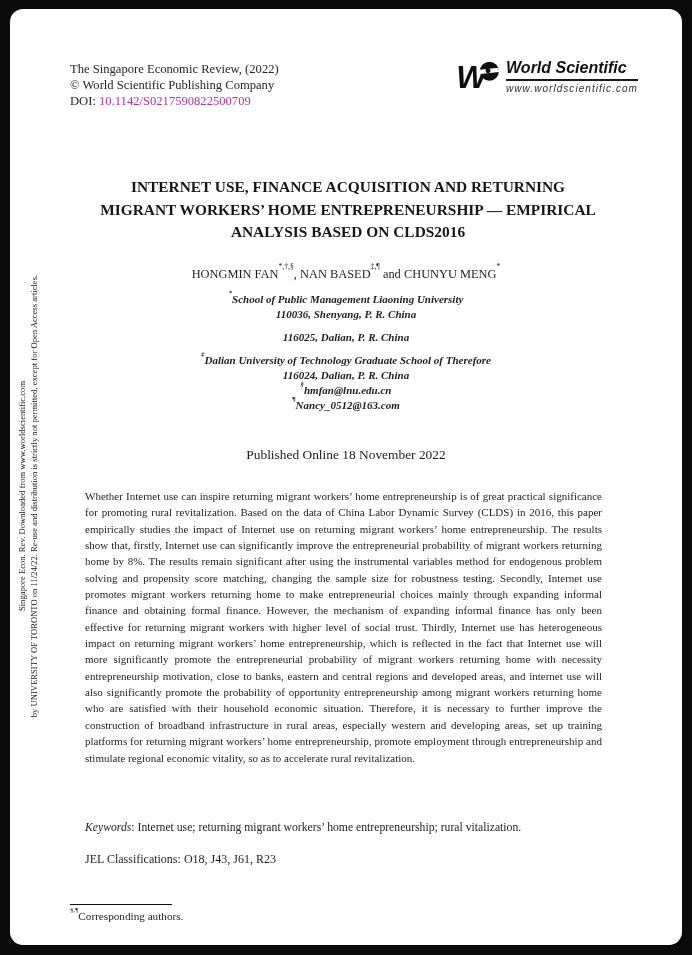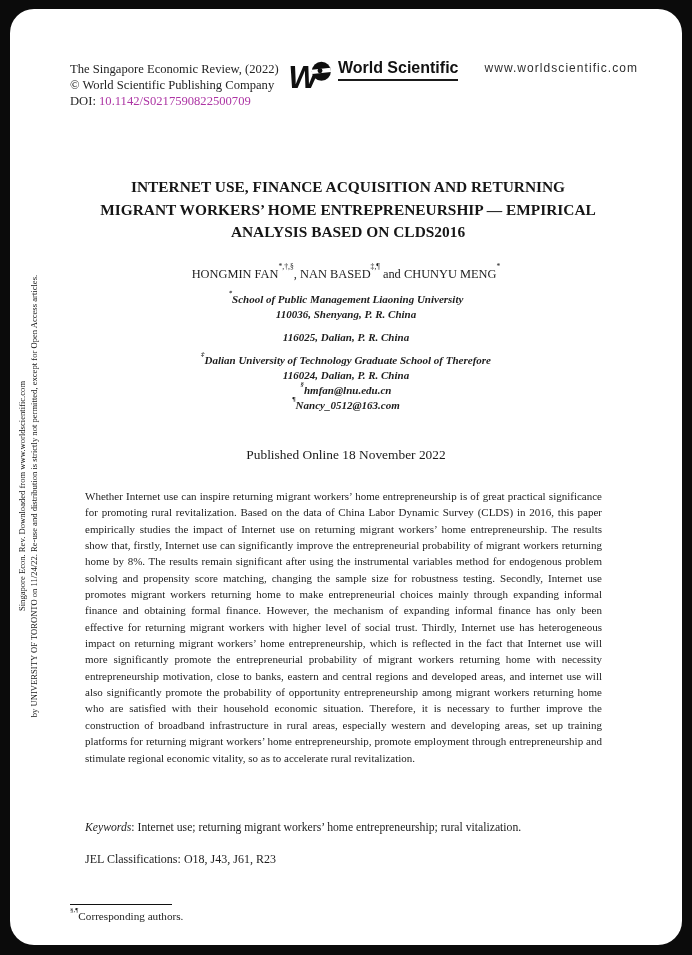--- a/index.html
+++ b/index.html
@@ -7,21 +7,21 @@
     width: 692px; height: 955px;
     background: #0b0b0b;
     position: relative;
     font-family: "Liberation Serif", "DejaVu Serif", serif;
     overflow: hidden;
   }
   .page {
     position: absolute; left: 10px; top: 9px;
     width: 672px; height: 936px;
     background: #ffffff;
-    border-radius: 24px;
+    border-radius: 13px;
     color: #1c1c1c;
     overflow: hidden;
   }
   
   .watermark {
     position: absolute;
     left: -311px; top: 475px;
     width: 660px; height: 24px;
     transform: rotate(-90deg);
     text-align: center;
@@ -34,31 +34,31 @@
     position: absolute; left: 60px; top: 52px;
     font-size: 12.6px; line-height: 16px; color: #242424;
   }
   .doi-link { text-decoration: none; }
   
   .logo {
     position: absolute; right: 44px; top: 50px;
     display: flex; align-items: flex-start; gap: 6px;
   }
   .logo-glyph { width: 42px; height: 36px; }
-  .logo-text { display: flex; flex-direction: row; }
+  .logo-text { display: flex; flex-direction: column; font-style: italic; }
   .logo-name {
     font-family: "Liberation Sans", sans-serif;
     font-weight: bold; font-size: 16px; color: #111;
     padding-bottom: 2px; border-bottom: 2px solid #1a1a1a;
     line-height: 18px; white-space: nowrap;
   }
   .logo-url {
     font-family: "Liberation Sans", sans-serif;
-    font-size: 12px; letter-spacing: 1.05px; color: #2e2e2e;
-    padding-top: 2px; white-space: nowrap; margin-left: 26px;
+    font-size: 10px; letter-spacing: 1.05px; color: #2e2e2e;
+    padding-top: 2px; white-space: nowrap;
   }
   
   .title {
     position: absolute; left: 37px; top: 167px; width: 602px;
     text-align: center; font-weight: bold;
     font-size: 15.4px; line-height: 22.5px; color: #161616;
   }
   .authors {
     position: absolute; left: 35px; top: 258px; width: 602px;
     text-align: center; font-size: 12.4px; color: #1d1d1d;

